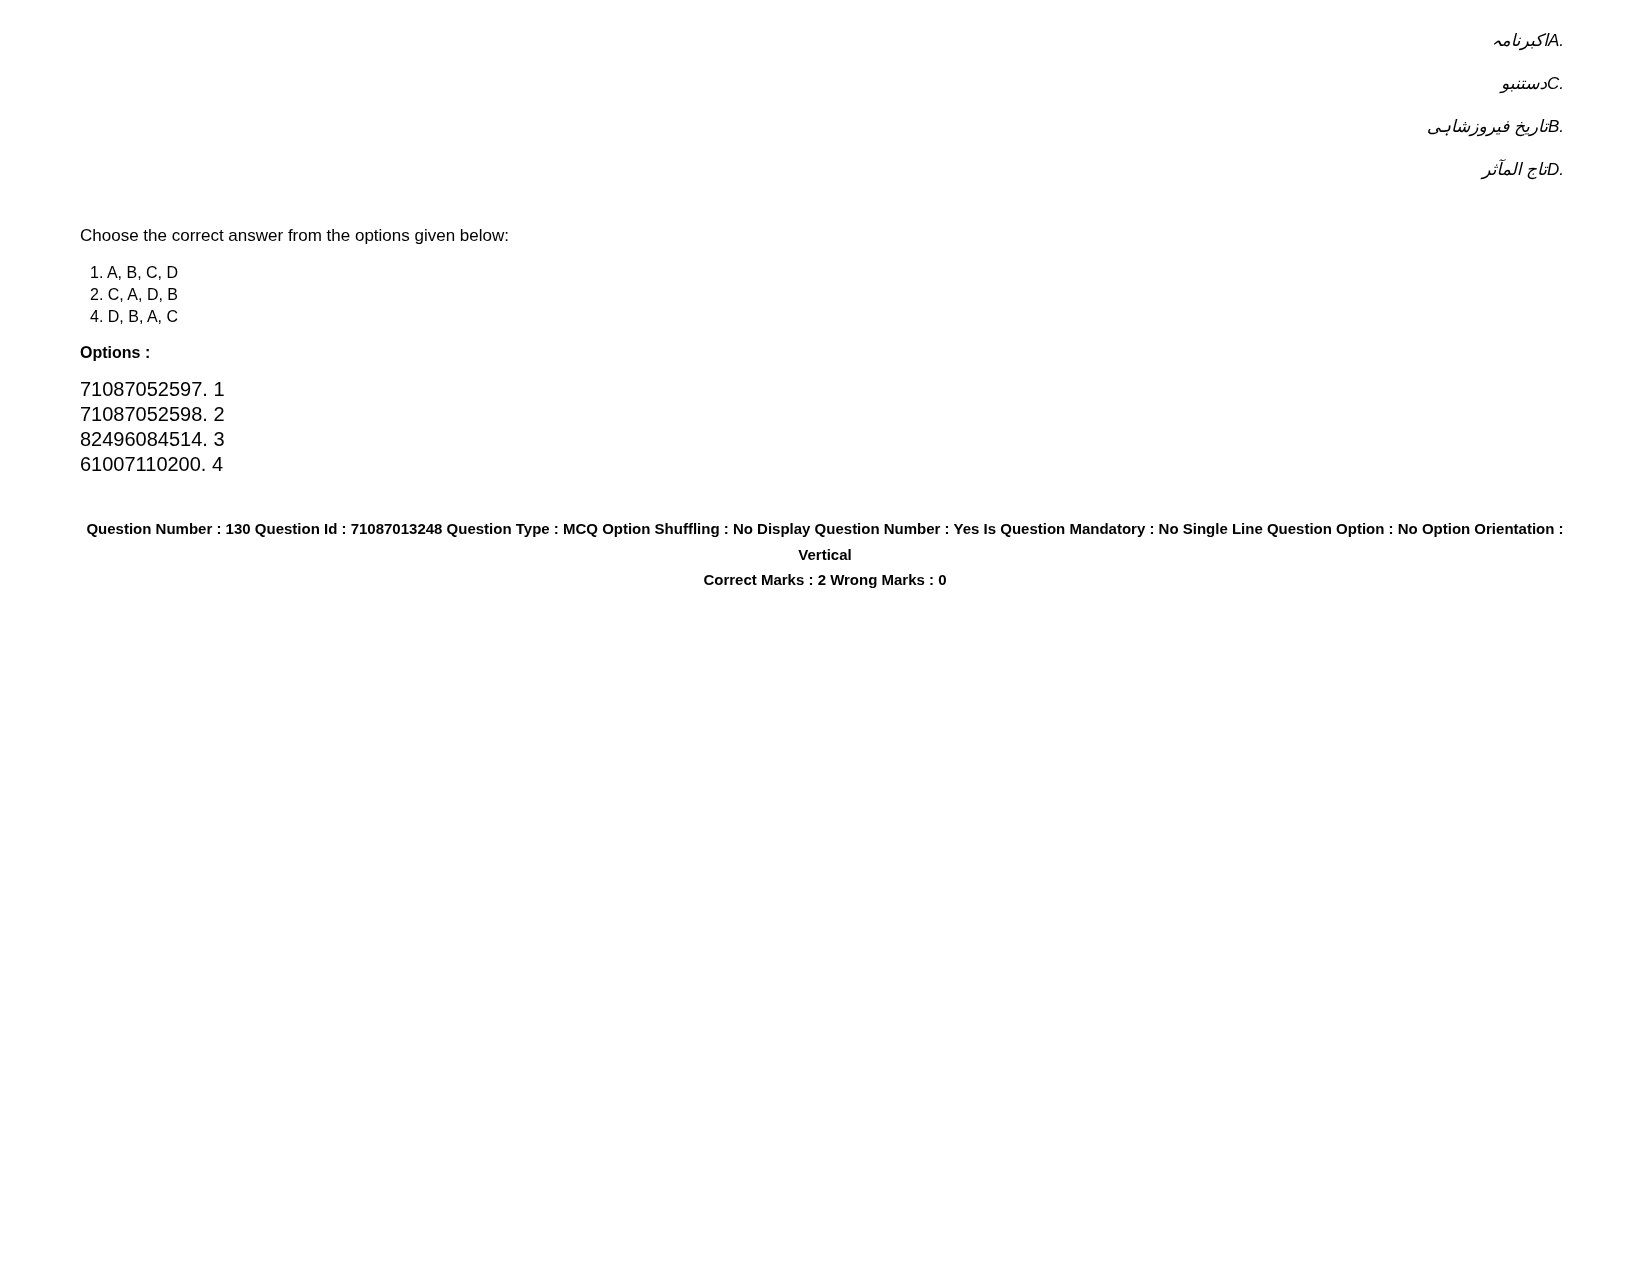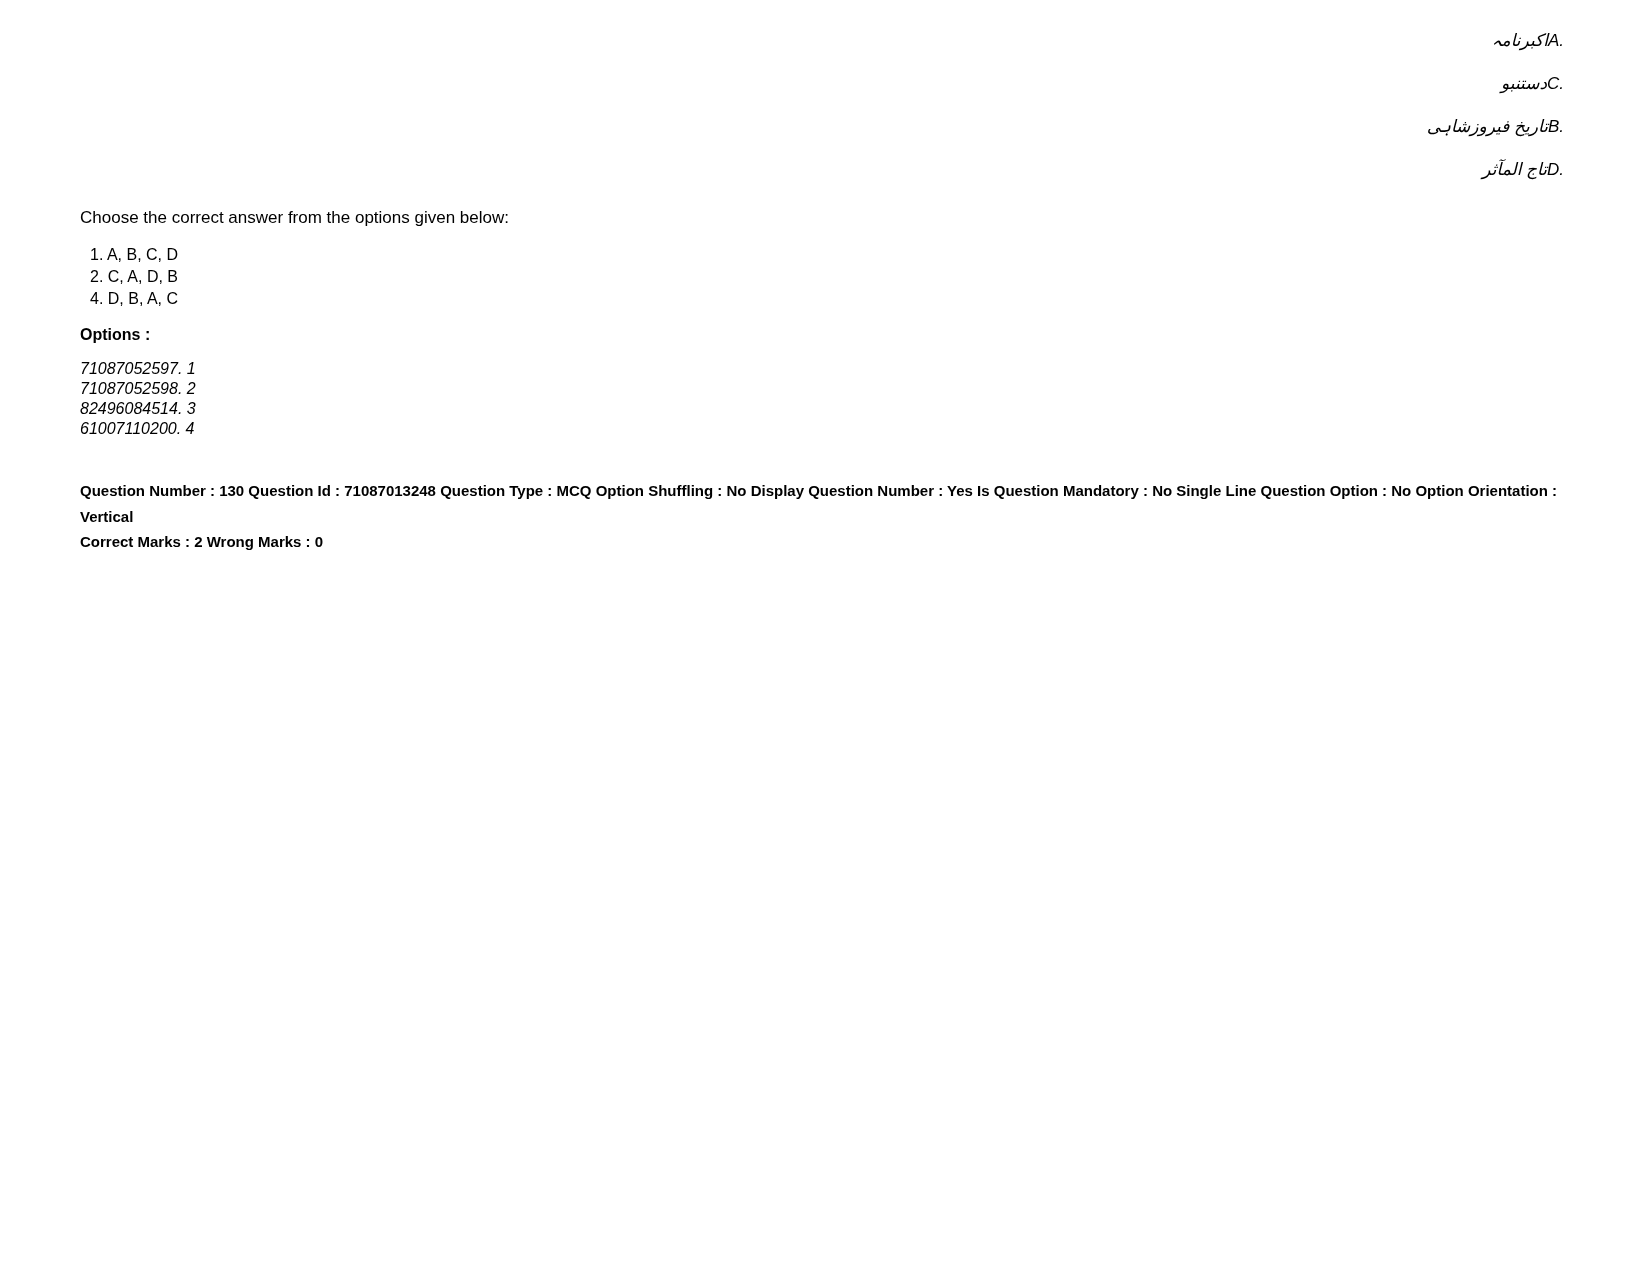--- a/index.html
+++ b/index.html
@@ -49,30 +49,30 @@
     }
 
     .options-header {
       font-size: 16px;
       font-weight: bold;
       margin-top: 10px;
       margin-bottom: 16px;
     }
 
     .option-id {
-      font-size: 16px;
+      font-size: 20px;
       margin-bottom: 2px;
-      font-style: italic;
     }
 
     .meta-info {
       font-size: 15px;
       font-weight: bold;
       margin-top: 40px;
       line-height: 1.7;
+      text-align: center;
     }
   </style>
 </head>
 <body>
 
 <div>
 
 
   <div>
 
@@ -81,21 +81,21 @@
     </div>
 
     <div class="option-item" style="margin-bottom:22px;">
       <span style="direction:ltr; display:inline-block; margin-right:6px;">C.</span><span style="font-family: 'Arial', sans-serif;">دستنبو</span>
     </div>
 
     <div class="option-item" style="margin-bottom:22px;">
       <span style="direction:ltr; display:inline-block; margin-right:6px;">B.</span><span style="font-family: 'Arial', sans-serif;">تاریخ فیروزشاہی</span>
     </div>
 
-    <div class="option-item" style="margin-bottom:28px;">
+    <div class="option-item" style="margin-bottom:46px;">
       <span style="direction:ltr; display:inline-block; margin-right:6px;">D.</span><span style="font-family: 'Arial', sans-serif;">تاج المآثر</span>
     </div>
 
   </div>
 
   <p class="choose-text">Choose the correct answer from the options given below:</p>
 
   <div class="answer-options">
     <div class="answer-option">
       <span>1. </span><span>A, B, C, D</span>

